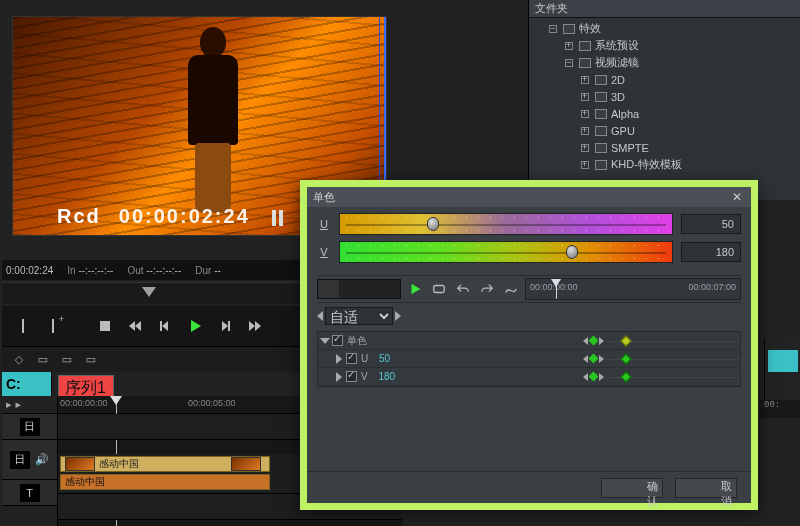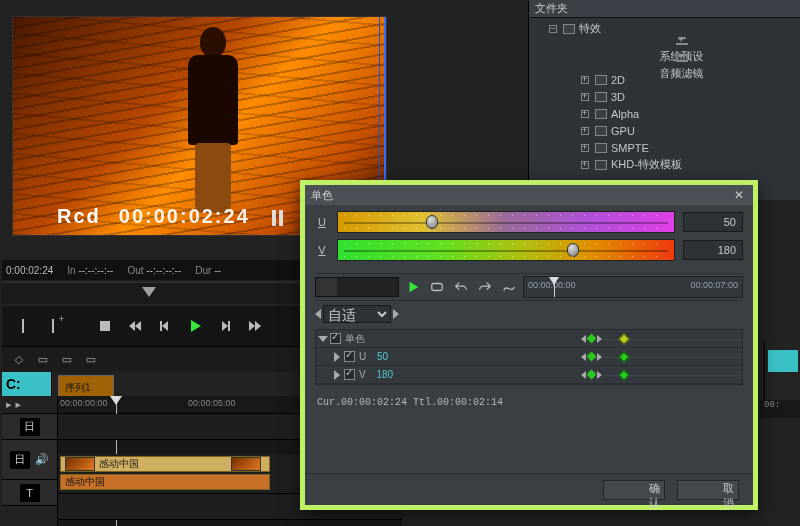--- a/index.html
+++ b/index.html
@@ -30,21 +30,21 @@
   .tbtn.vbar::before { content:""; width:2px; height:14px; background:#bbb; display:block; }
   .tbtn.plusbar { position:relative;}
   .tbtn.plusbar::before { content:""; width:2px; height:14px; background:#bbb; display:block;}
   .tbtn.plusbar::after { content:"+"; position:absolute; right:0; top:-1px; font-size:9px; color:#bbb;}
 
   .tool-row { position:absolute; left:2px; top:346px; width:400px; height:26px; background:#1c1c1c; border-top:1px solid #000; display:flex; align-items:center; gap:10px; padding-left:10px; }
   .small-ico { width:14px; height:14px; display:inline-flex; align-items:center; justify-content:center; color:#a0a0a0; }
 
   .seq-row { position:absolute; left:2px; top:372px; width:400px; height:24px; background:#222; display:flex; align-items:stretch; }
   .seq-row .cyan-box { width:50px; background:#3ac1c5; color:#000; font-weight:700; font-size:14px; display:flex; align-items:center; padding-left:4px; border-right:1px solid #000; }
-  .seq-row .tab { width:56px; background:#a16207; color:#111; font-size:10px; display:flex; align-items:center; padding:12px 6px; margin:3px 0 0 6px; border:1px solid #666; border-bottom:none; }
+  .seq-row .tab { width:56px; background:#ef4444; color:#111; font-size:16px; display:flex; align-items:center; padding:12px 6px; margin:3px 0 0 6px; border:1px solid #666; border-bottom:none; }
 
   .tl { position:absolute; left:2px; top:396px; width:400px; bottom:0; background:#1a1a1a; display:flex; }
   .tl-left { width:56px; background:#222; border-right:1px solid #000; }
   .tl-left .hdr { height:18px; border-bottom:1px solid #000; display:flex; align-items:center; gap:4px; padding-left:4px;}
   .tl-left .trk { height:26px; border-bottom:1px solid #000; background:#2b2b2b; display:flex; align-items:center; justify-content:center; gap:6px; }
   .tl-left .trk .letter { background:#000; color:#c9c9c9; width:20px; height:18px; display:flex; align-items:center; justify-content:center; font-size:11px;}
   .tl-left .tall { height:40px; }
   .tl-right { flex:1; position:relative; background:#171717; }
   .ruler { height:18px; background:#181818; border-bottom:1px solid #000; position:relative; color:#888; font-size:9px; font-family:"Courier New"; }
   .ruler span { position:absolute; top:2px; }
@@ -59,28 +59,28 @@
   
   .fx { position:absolute; left:528px; top:0; right:0; height:200px; background:#2e3338; border-left:1px solid #000; }
   .fx .title { height:18px; background:#3a4046; color:#c8c8c8; padding-left:6px; font-size:11px; display:flex; align-items:center; border-bottom:1px solid #111;}
   .fx .tree { padding:2px 0 0 6px; font-size:11px; color:#c8c8c8; }
   .fx .row { display:flex; align-items:center; height:17px; gap:4px; }
   .fx .box { width:8px; height:8px; border:1px solid #888; margin:0 2px; position:relative;}
   .fx .box.plus::before{content:"+";position:absolute;left:0;top:-3px;font-size:9px;color:#bbb;}
   .fx .box.minus::before{content:"−";position:absolute;left:0;top:-3px;font-size:9px;color:#bbb;}
   .fx .ficon { width:12px;height:10px;border:1px solid #888; background:#3a3f44; }
   .fx .label.sel { background:#e5e5e5; color:#111; padding:0 6px; }
-  .fx .d1{padding-left:12px;} .fx .d2{padding-left:28px;flex-direction:column;} .fx .d3{padding-left:44px;}
+  .fx .d1{padding-left:12px;} .fx .d2{padding-left:28px;} .fx .d3{padding-left:44px;}
 
   .rstrip { position:absolute; right:0; top:340px; width:36px; height:60px; background:#232323; border-left:1px solid #000;}
   .rcyan { position:absolute; right:2px; top:350px; width:30px; height:22px; background:#3ac1c5;}
   .rruler { position:absolute; left:760px; top:400px; right:0; height:18px; background:#181818; color:#888; font-size:9px; font-family:"Courier New"; padding-left:4px;}
 
   
-  .dlg { position:absolute; left:300px; top:180px; width:458px; height:330px; background:#3a3f44; border:5px solid #bef264; box-shadow:0 4px 16px rgba(0,0,0,0.6); display:flex; flex-direction:column; }
+  .dlg { position:absolute; left:300px; top:180px; width:458px; height:330px; background:#3a3f44; border:7px solid #bef264; box-shadow:0 4px 16px rgba(0,0,0,0.6); display:flex; flex-direction:column; }
   .dlg .title { height:20px; background:#4a5056; display:flex; align-items:center; justify-content:space-between; padding:0 6px; color:#d0d0d0; font-size:11px;}
   .dlg .close { width:16px;height:14px;display:flex;align-items:center;justify-content:center;color:#ccc;cursor:pointer;font-size:12px;}
   .dlg .body { flex:1; padding:6px 10px 4px; display:flex; flex-direction:column; gap:6px; overflow:hidden;}
   .srow { display:flex; align-items:center; gap:8px; }
   .srow .lab { width:14px; text-decoration:underline; color:#b8c0c8; text-align:center;}
   .srow .bar { flex:1; height:22px; border:1px solid #222; position:relative; }
   .srow.u .bar { background:linear-gradient(90deg,#d69a00 0%,#e0c030 25%,#9a6a9a 50%,#b050d8 75%,#e040e8 100%);}
   .srow.v .bar { background:linear-gradient(90deg,#30e030 0%,#60e020 30%,#b0c010 55%,#e09000 75%,#f03a10 100%);}
   .srow .bar::before{ content:""; position:absolute; left:6px; right:6px; top:3px; height:1px; background:repeating-linear-gradient(90deg,#fff 0 1px,transparent 1px 12px); opacity:0.6;}
   .srow .bar::after{ content:""; position:absolute; left:6px; right:6px; bottom:3px; height:1px; background:repeating-linear-gradient(90deg,#fff 0 1px,transparent 1px 12px); opacity:0.6;}
@@ -263,23 +263,23 @@
         <span class="box minus"></span>
         <span class="ficon"></span>
         <span>特效</span>
       </div>
     <div class="row d2">
         <span class="box plus"></span>
         <span class="ficon"></span>
         <span>系统预设</span>
       </div>
     <div class="row d2">
-        <span class="box plus"></span>
-        <span class="ficon"></span>
-        <span>音频滤镜</span>
+        <span class="box minus"></span>
+        <span class="ficon"></span>
+        <span>视频滤镜</span>
       </div>
     <div class="row d3">
         <span class="box plus"></span>
         <span class="ficon"></span>
         <span>2D</span>
       </div>
     <div class="row d3">
         <span class="box plus"></span>
         <span class="ficon"></span>
         <span>3D</span>
@@ -412,19 +412,18 @@
             <span class="nav-tri r"></span>
           </div>
         <div class="kf">
             <div class="line"></div>
             <div class="ph"></div>
             <div class="dia g" style="left:20px"></div>
           </div>
       </div>
     </div>
 
-    <div class="cur">Cur.00:00:02:24 Ttl.00:00:02:14</div>
   </div>
   <div class="foot">
     <button>确认</button>
     <button>取消</button>
   </div>
 </div>
 
 </body></html>

